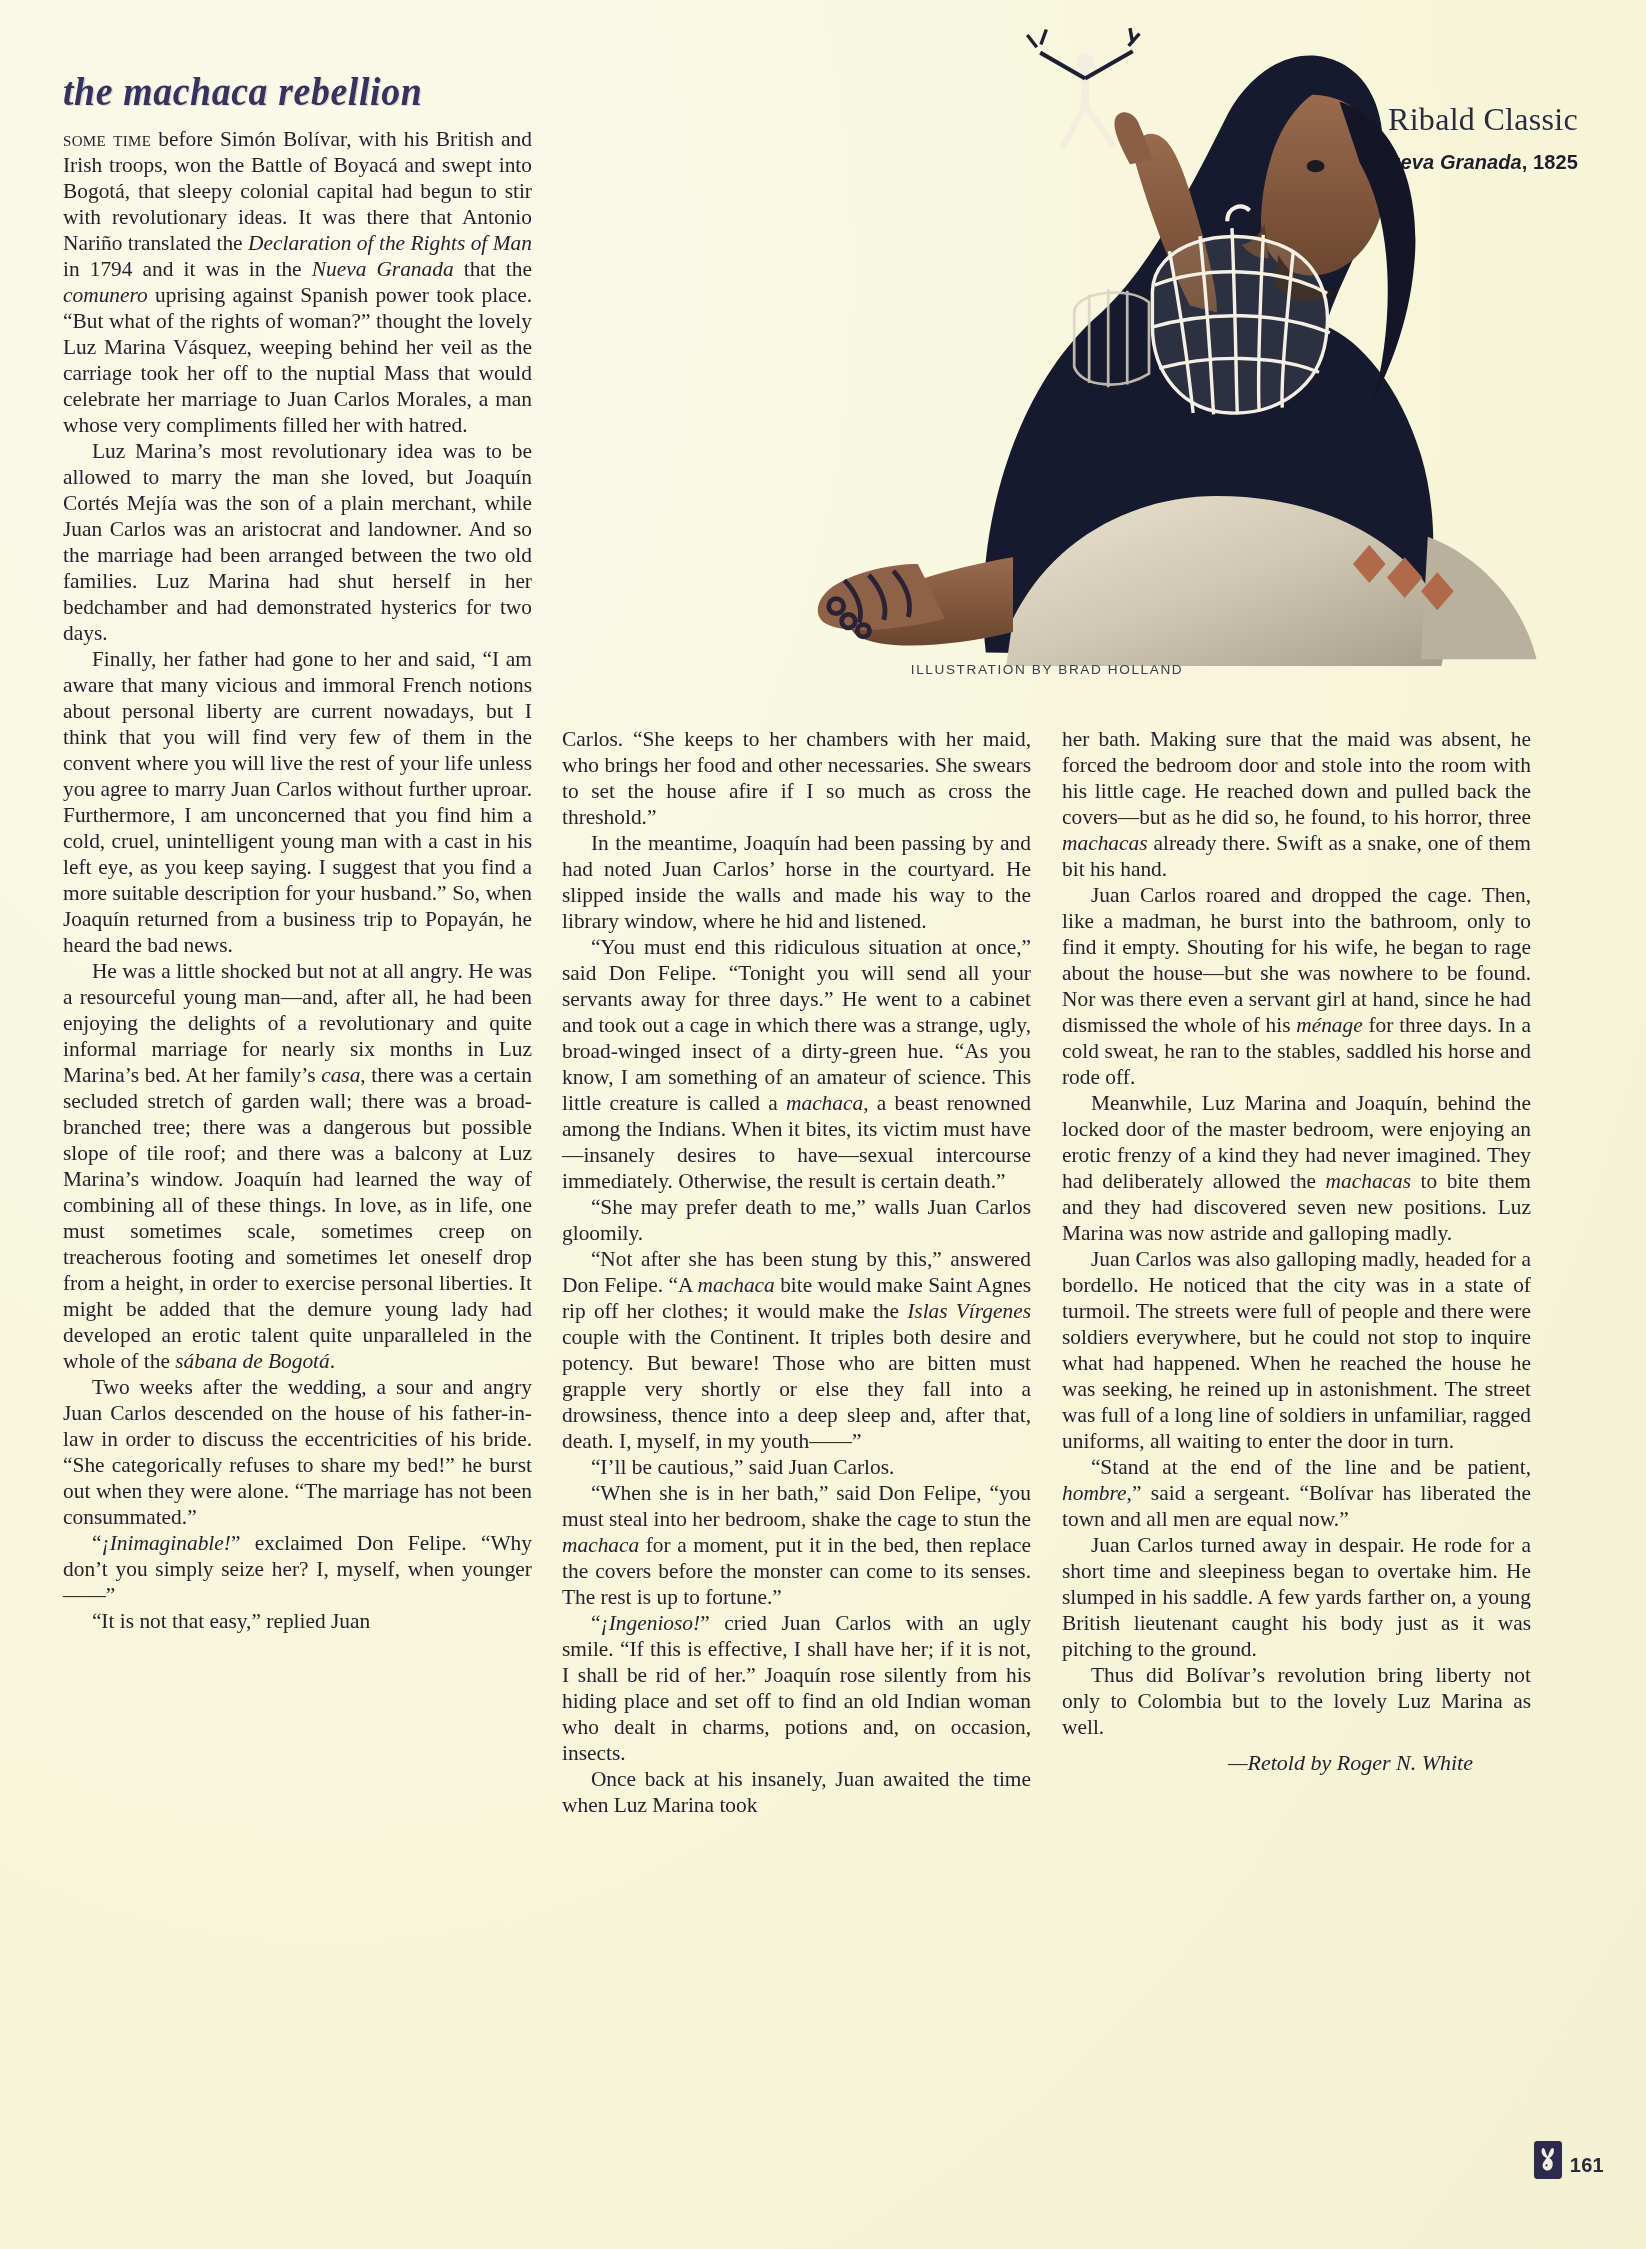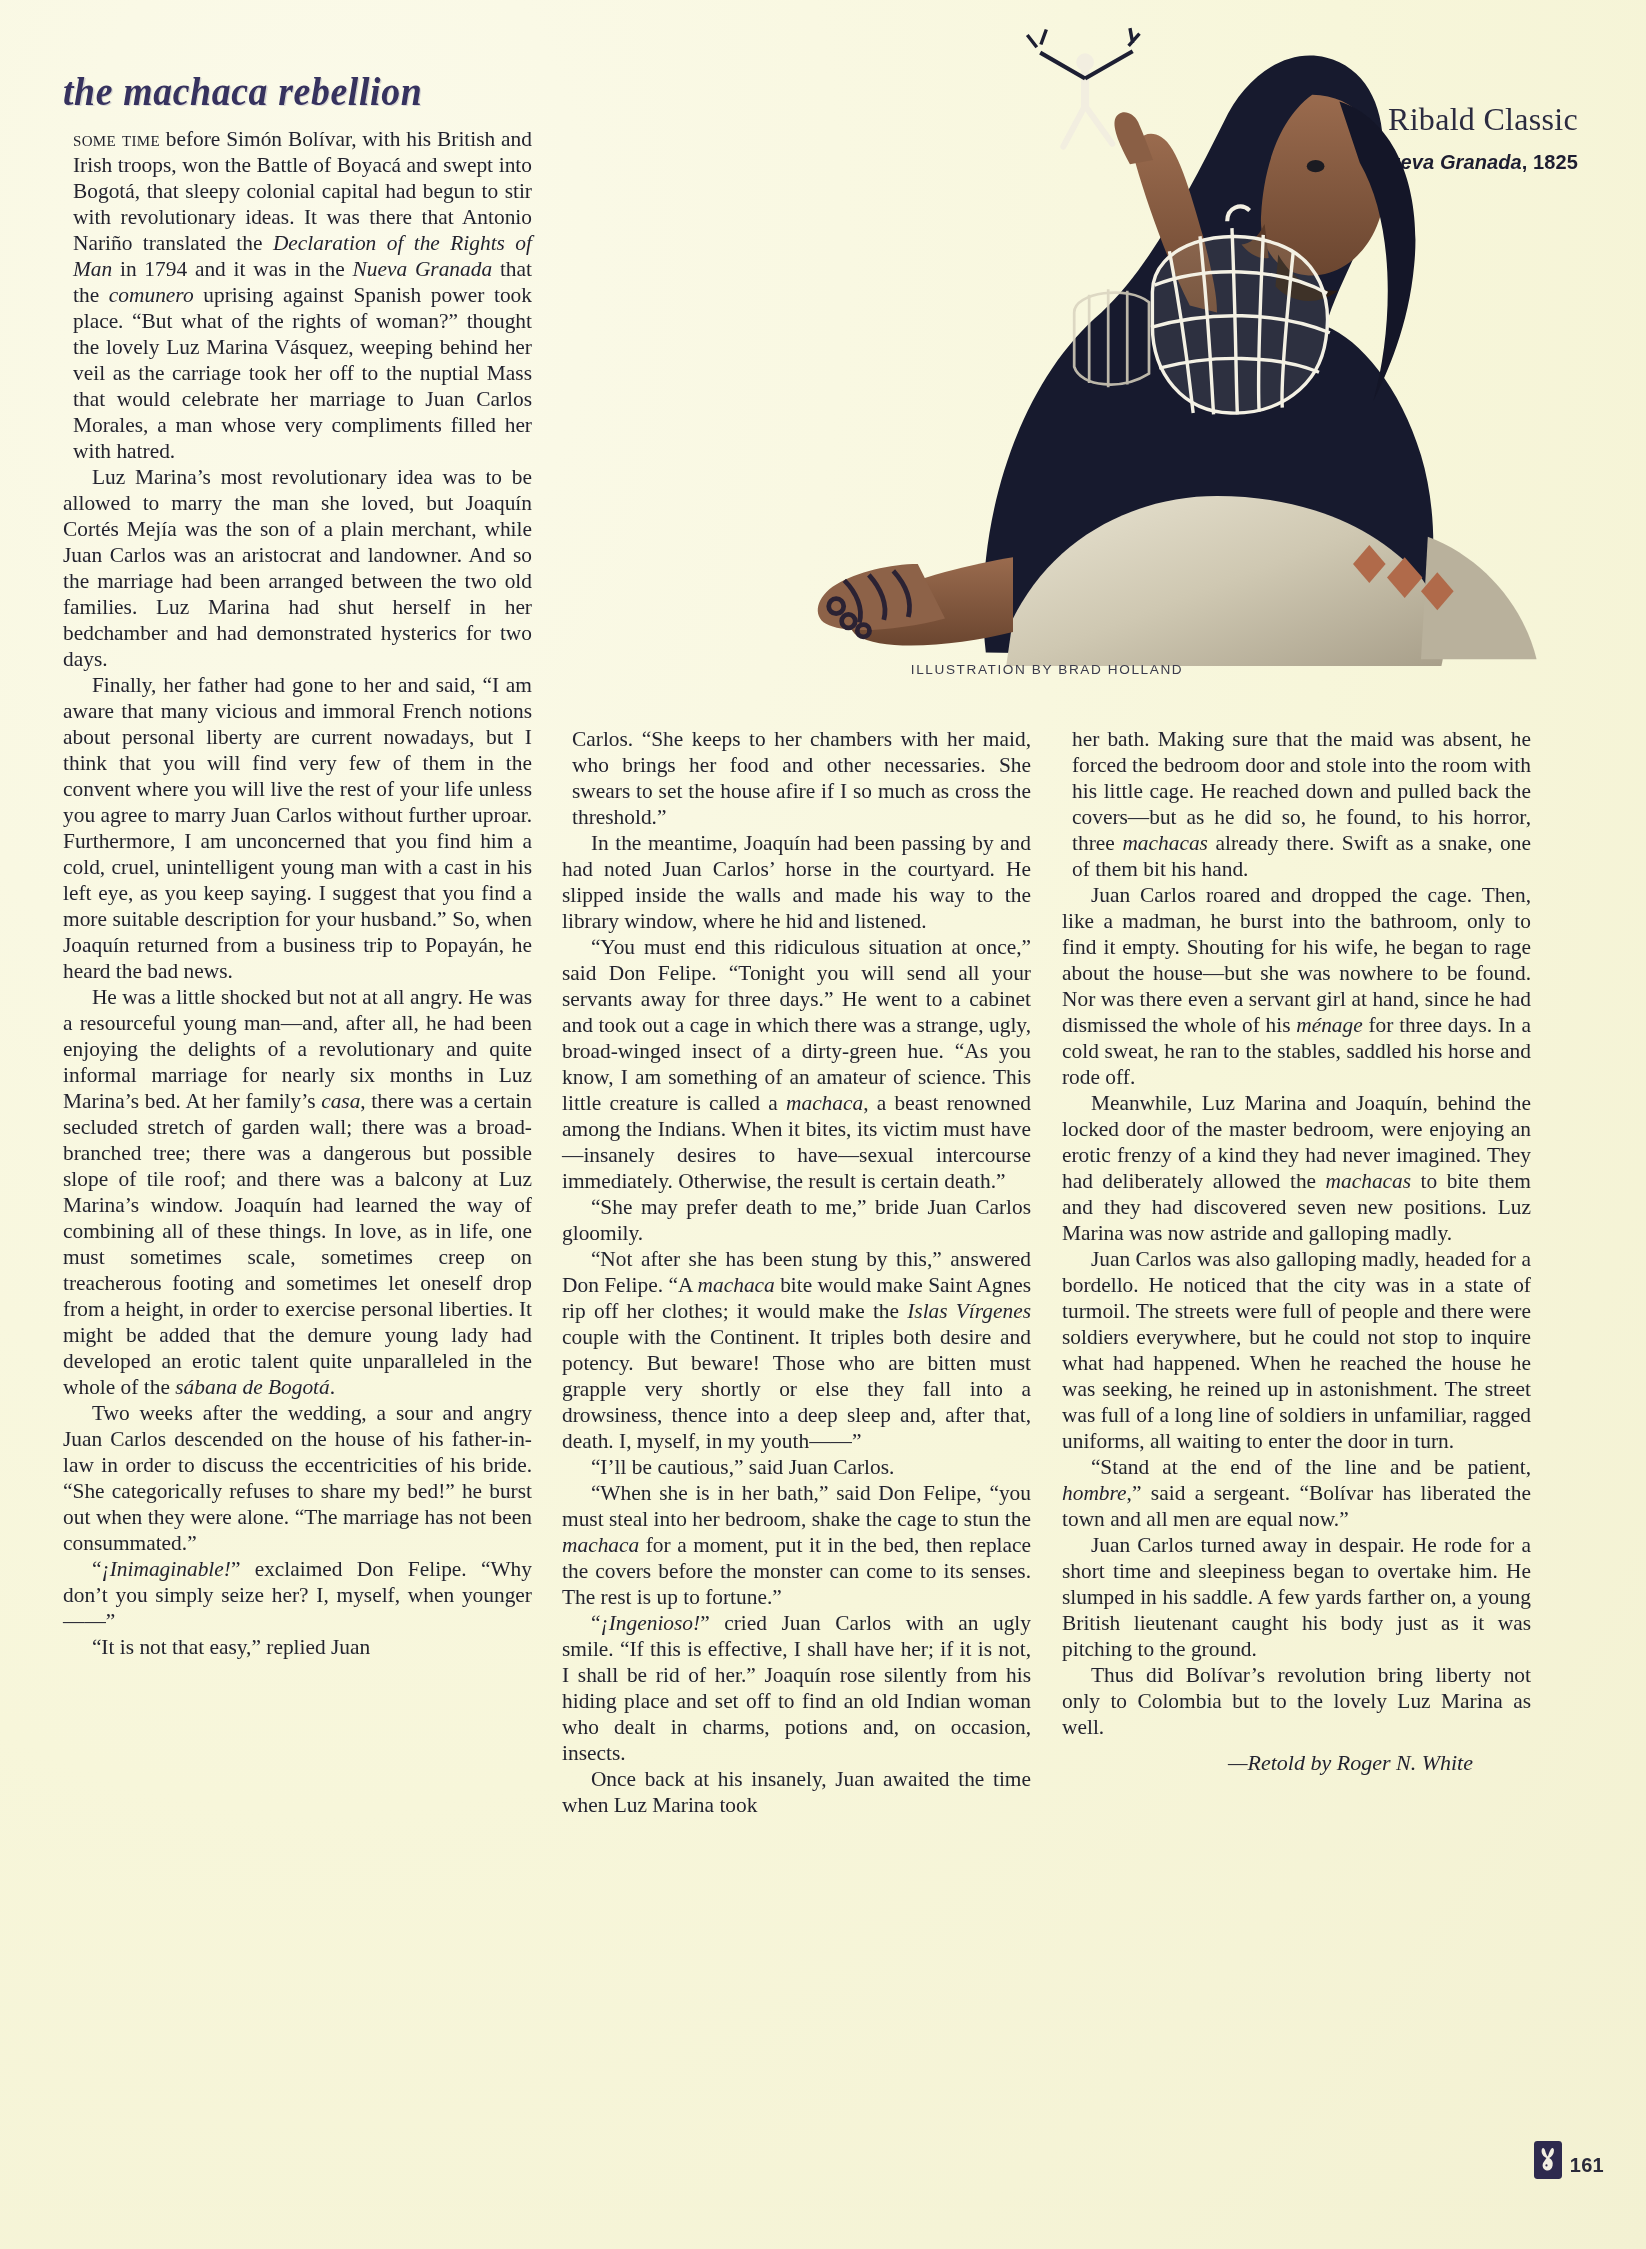--- a/index.html
+++ b/index.html
@@ -70,21 +70,21 @@
   .col {
     position:absolute;
     font-size:21.4px;
     line-height:26px;
     text-align:justify;
     text-justify:inter-word;
     hyphens:manual;
     color:#23232f;
   }
   .col p { margin:0; text-indent:1.35em; }
-  .col p:first-child { text-indent:0;margin-left:10px; }
+  .col p:first-child { text-indent:0; }
   .col i, .col em { font-style:italic; }
   .sc {
     font-variant:small-caps;
     letter-spacing:0.3px;
   }
 
   #col1 { left:63px;  top:126px;  width:469px; }
   #col2 { left:562px; top:726px; width:469px; }
   #col3 { left:1062px;top:726px; width:469px; }
 
@@ -219,21 +219,21 @@
       <p>Finally, her father had gone to her and said, “I am aware that many vicious and immoral French notions about personal liberty are current nowadays, but I think that you will find very few of them in the convent where you will live the rest of your life unless you agree to marry Juan Carlos without further uproar. Furthermore, I am unconcerned that you find him a cold, cruel, unintelligent young man with a cast in his left eye, as you keep saying. I suggest that you find a more suitable description for your husband.” So, when Joaquín returned from a business trip to Popayán, he heard the bad news.</p>
       <p>He was a little shocked but not at all angry. He was a resourceful young man—and, after all, he had been enjoying the delights of a revolutionary and quite informal marriage for nearly six months in Luz Marina’s bed. At her family’s <i>casa</i>, there was a certain secluded stretch of garden wall; there was a broad-branched tree; there was a dangerous but possible slope of tile roof; and there was a balcony at Luz Marina’s window. Joaquín had learned the way of combining all of these things. In love, as in life, one must sometimes scale, sometimes creep on treacherous footing and sometimes let oneself drop from a height, in order to exercise personal liberties. It might be added that the demure young lady had developed an erotic talent quite unparalleled in the whole of the <i>sábana de Bogotá</i>.</p>
       <p>Two weeks after the wedding, a sour and angry Juan Carlos descended on the house of his father-in-law in order to discuss the eccentricities of his bride. “She categorically refuses to share my bed!” he burst out when they were alone. “The marriage has not been consummated.”</p>
       <p>“<i>¡Inimaginable!</i>” exclaimed Don Felipe. “Why don’t you simply seize her? I, myself, when younger——”</p>
       <p>“It is not that easy,” replied Juan</p>
     </div>
   <div class="col" id="col2">
       <p>Carlos. “She keeps to her chambers with her maid, who brings her food and other necessaries. She swears to set the house afire if I so much as cross the threshold.”</p>
       <p>In the meantime, Joaquín had been passing by and had noted Juan Carlos’ horse in the courtyard. He slipped inside the walls and made his way to the library window, where he hid and listened.</p>
       <p>“You must end this ridiculous situation at once,” said Don Felipe. “Tonight you will send all your servants away for three days.” He went to a cabinet and took out a cage in which there was a strange, ugly, broad-winged insect of a dirty-green hue. “As you know, I am something of an amateur of science. This little creature is called a <i>machaca</i>, a beast renowned among the Indians. When it bites, its victim must have—insanely desires to have—sexual intercourse immediately. Otherwise, the result is certain death.”</p>
-      <p>“She may prefer death to me,” bride Juan Carlos gloomily.</p>
+      <p>“She may prefer death to me,” walls Juan Carlos gloomily.</p>
       <p>“Not after she has been stung by this,” answered Don Felipe. “A <i>machaca</i> bite would make Saint Agnes rip off her clothes; it would make the <i>Islas Vírgenes</i> couple with the Continent. It triples both desire and potency. But beware! Those who are bitten must grapple very shortly or else they fall into a drowsiness, thence into a deep sleep and, after that, death. I, myself, in my youth——”</p>
       <p>“I’ll be cautious,” said Juan Carlos.</p>
       <p>“When she is in her bath,” said Don Felipe, “you must steal into her bedroom, shake the cage to stun the <i>machaca</i> for a moment, put it in the bed, then replace the covers before the monster can come to its senses. The rest is up to fortune.”</p>
       <p>“<i>¡Ingenioso!</i>” cried Juan Carlos with an ugly smile. “If this is effective, I shall have her; if it is not, I shall be rid of her.” Joaquín rose silently from his hiding place and set off to find an old Indian woman who dealt in charms, potions and, on occasion, insects.</p>
       <p>Once back at his insanely, Juan awaited the time when Luz Marina took</p>
     </div>
   <div class="col" id="col3">
       <p>her bath. Making sure that the maid was absent, he forced the bedroom door and stole into the room with his little cage. He reached down and pulled back the covers—but as he did so, he found, to his horror, three <i>machacas</i> already there. Swift as a snake, one of them bit his hand.</p>
       <p>Juan Carlos roared and dropped the cage. Then, like a madman, he burst into the bathroom, only to find it empty. Shouting for his wife, he began to rage about the house—but she was nowhere to be found. Nor was there even a servant girl at hand, since he had dismissed the whole of his <i>ménage</i> for three days. In a cold sweat, he ran to the stables, saddled his horse and rode off.</p>
       <p>Meanwhile, Luz Marina and Joaquín, behind the locked door of the master bedroom, were enjoying an erotic frenzy of a kind they had never imagined. They had deliberately allowed the <i>machacas</i> to bite them and they had discovered seven new positions. Luz Marina was now astride and galloping madly.</p>

